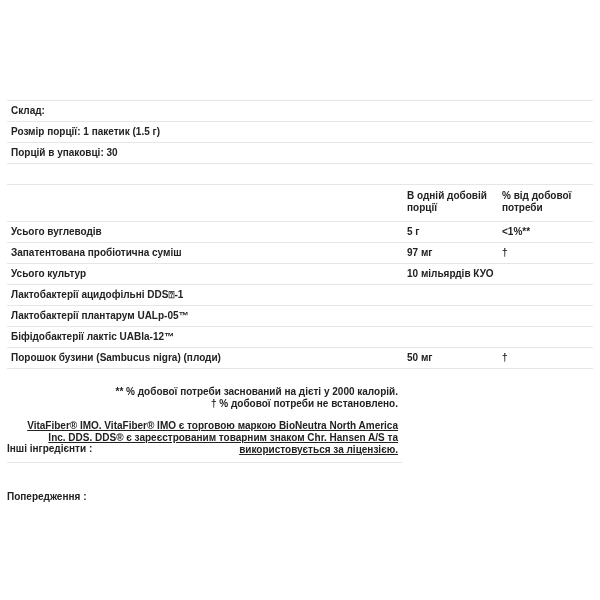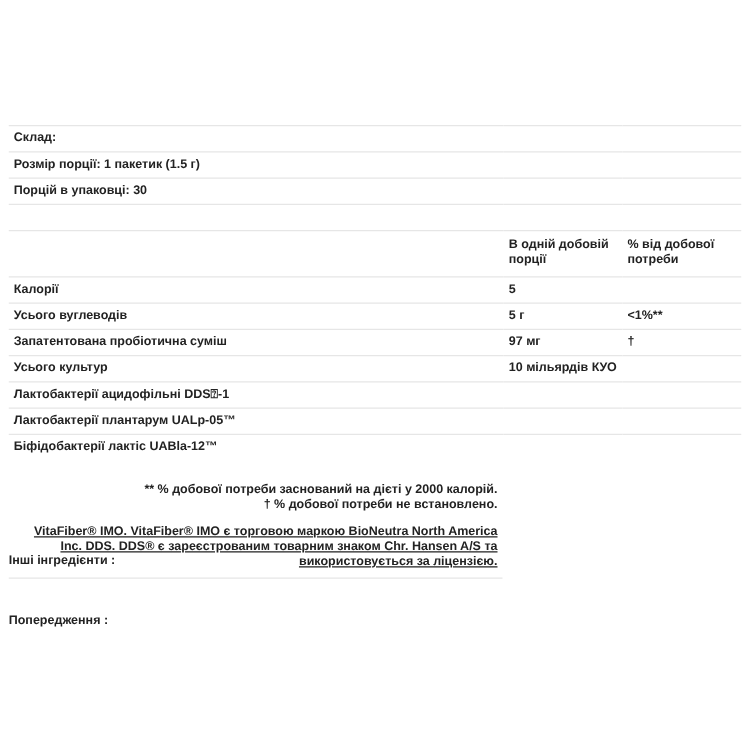--- a/index.html
+++ b/index.html
@@ -49,25 +49,20 @@
     </tr>
     <tr class="spacer">
         <td colspan="3"></td>
       </tr>
     <tr class="hdr">
       <td class="c1"></td>
       <td class="c2">В одній добовій порції</td>
       <td>% від добової потреби</td>
     </tr>
     <tr>
-      <td class="c1">Калорії</td>
-      <td class="c2">5</td>
-      <td></td>
-    </tr>
-    <tr>
       <td class="c1">Усього вуглеводів</td>
       <td class="c2">5 г</td>
       <td>&lt;1%**</td>
     </tr>
     <tr>
       <td class="c1">Запатентована пробіотична суміш</td>
       <td class="c2">97 мг</td>
       <td>†</td>
     </tr>
     <tr>
@@ -83,20 +78,25 @@
     <tr>
       <td class="c1">Лактобактерії плантарум UALp-05™</td>
       <td class="c2"></td>
       <td></td>
     </tr>
     <tr>
       <td class="c1">Біфідобактерії лактіс UABla-12™</td>
       <td class="c2"></td>
       <td></td>
     </tr>
+    <tr class="last">
+      <td class="c1">Порошок бузини (Sambucus nigra) (плоди)</td>
+      <td class="c2">50 мг</td>
+      <td>†</td>
+    </tr>
   </tbody>
 </table>
 
 <div class="notes">
   <p>** % добової потреби заснований на дієті у 2000 калорій.</p>
   <p>† % добової потреби не встановлено.</p>
   <p class="brand">VitaFiber® IMO. VitaFiber® IMO є торговою маркою BioNeutra North America Inc. DDS. DDS® є зареєстрованим товарним знаком Chr. Hansen A/S та використовується за ліцензією.</p>
 </div>
 
 <div class="extra other">Інші інгредієнти :</div>

